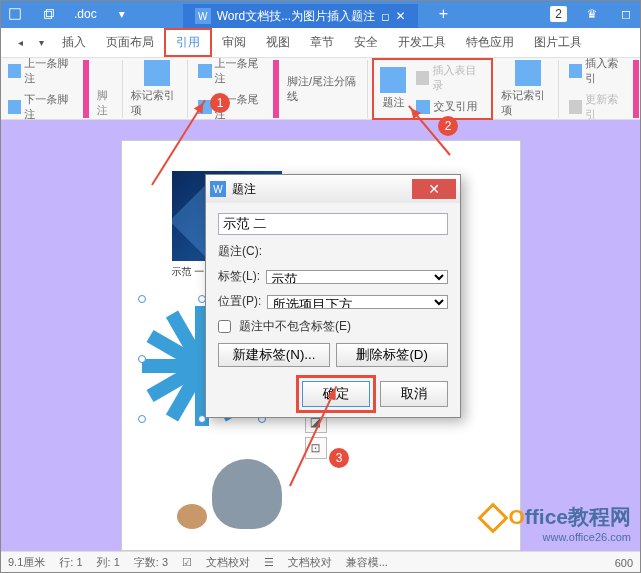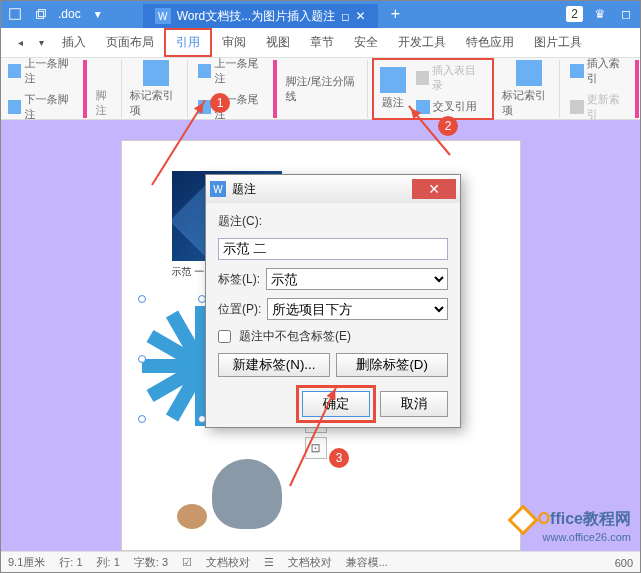--- a/index.html
+++ b/index.html
@@ -1,34 +1,34 @@
 <!DOCTYPE html>
 <html><head>
   <meta charset="utf-8">
   <style>
     * { box-sizing: border-box; margin: 0; padding: 0; font-family: "Microsoft YaHei", Arial, sans-serif; }
     body { width: 641px; height: 573px; overflow: hidden; background: #fff; position: relative; font-size: 12px; }
     
-    .titlebar { height: 28px; background: #4a90e2; display: flex; align-items: center; color: #fff; padding: 0 6px; gap: 8px; }
+    .titlebar { height: 28px; background: #4a90e2; display: flex; align-items: center; color: #fff; padding: 0 6px; gap: 16px; }
     .titlebar .icon { width: 18px; height: 18px; display: flex; align-items: center; justify-content: center; }
     .titlebar .icon svg { width: 14px; height: 14px; fill: #fff; }
     .titlebar .tab { background: #3579d8; height: 24px; display: flex; align-items: center; padding: 0 12px; margin-top: 4px; gap: 6px; }
     .titlebar .doc-w { background: #5a9eef; width: 16px; height: 16px; display: flex; align-items: center; justify-content: center; font-size: 10px; }
     .titlebar .newtab { width: 20px; height: 20px; display: flex; align-items: center; justify-content: center; font-size: 16px; }
     .titlebar .spacer { flex: 1; }
     .titlebar .badge { background: #fff; color: #333; padding: 1px 5px; border-radius: 2px; }
     
     .menubar { height: 30px; background: #fff; border-bottom: 1px solid #e0e0e0; display: flex; align-items: stretch; padding-left: 10px; color: #555; }
     .menubar .dropdown-arrow { display: flex; align-items: center; padding: 0 8px; font-size: 10px; }
     .menubar .menuitem { padding: 0 10px; display: flex; align-items: center; cursor: pointer; position: relative; }
     .menubar .menuitem.active { color: #4a90e2; }
     .menubar .menuitem.boxed { border: 2px solid #e74c3c; margin: 0 0; }
     
     .ribbon { height: 62px; background: #f7f7f7; border-bottom: 1px solid #ddd; display: flex; align-items: center; padding: 0 2px; gap: 4px; color: #666; font-size: 11px; }
-    .ribbon .group { display: flex; flex-direction: column; gap: 2px; border-right: 4px solid #ec4899; padding: 2px 4px; height: 58px; justify-content: center; }
+    .ribbon .group { display: flex; flex-direction: column; gap: 2px; border-right: 6px solid #ec4899; padding: 2px 4px; height: 58px; justify-content: center; }
     .ribbon .btn { display: flex; align-items: center; gap: 3px; padding: 2px; }
     .ribbon .btn .ico { width: 14px; height: 14px; background: #6ab0f3; display: inline-block; }
     .ribbon .bigbtn { display: flex; flex-direction: column; align-items: center; justify-content: center; height: 58px; padding: 0 4px; border-right: 1px solid #ddd; }
     .ribbon .bigico { width: 26px; height: 26px; background: #6ab0f3; display: block; margin-bottom: 2px; }
     .ribbon .boxed-red { border: 2px solid #e74c3c; padding: 0 2px; }
     .ribbon .disabled { color: #bbb; }
     .ribbon .disabled .ico, .ribbon .disabled .bigico { background: #ccc; }
     
     .doc-area { position: absolute; top: 120px; left: 0; right: 0; bottom: 22px; background: #c4b5fd; display: flex; justify-content: center; overflow: hidden; }
     .page { width: 400px; background: #fff; margin-top: 20px; border: 1px solid #ccc; padding: 30px 50px; position: relative; }
@@ -47,36 +47,36 @@
     .float-icons .fi { width: 22px; height: 22px; border: 1px solid #bbb; background: #fafafa; display: flex; align-items: center; justify-content: center; font-size: 12px; color: #666; }
     
     .dialog { position: absolute; left: 205px; top: 174px; width: 256px; background: #f4f4f4; border: 1px solid #888; box-shadow: 4px 4px 12px rgba(0,0,0,0.3); z-index: 100; }
     .dlg-title { height: 28px; background: linear-gradient(#fdfdfd, #e8e8e8); display: flex; align-items: center; padding: 0 4px; font-size: 12px; }
     .dlg-title .w { width: 16px; height: 16px; background: #4a90e2; color: #fff; font-size: 10px; display: flex; align-items: center; justify-content: center; margin-right: 6px; }
     .dlg-title .close { margin-left: auto; width: 44px; height: 20px; background: #d9534f; color: #fff; display: flex; align-items: center; justify-content: center; font-size: 14px; }
     .dlg-body { padding: 10px 12px; font-size: 12px; color: #333; }
     .dlg-row { display: flex; align-items: center; margin-bottom: 8px; gap: 6px; }
     .dlg-row label { white-space: nowrap; }
     .dlg-row input[type="text"] { flex: 1; height: 22px; border: 1px solid #aac; padding: 0 4px; }
-    .dlg-row select { flex: 1; height: 22px; border: 1px solid #999; background: #fff; }
+    .dlg-row select { flex: 1; height: 14px; border: 1px solid #999; background: #fff; }
     .dlg-row input[type="checkbox"] { margin-right: 2px; }
     .dlg-btns { display: flex; gap: 6px; margin-top: 6px; }
     .dlg-btns button { flex: 1; height: 24px; border: 1px solid #999; background: linear-gradient(#fff,#e8e8e8); }
     .dlg-ok { display: flex; justify-content: flex-end; gap: 10px; margin-top: 14px; }
     .dlg-ok button { width: 68px; height: 26px; border: 1px solid #999; background: linear-gradient(#fff,#e8e8e8); }
     .dlg-ok .ok { border: 1px solid #4a90e2; outline: 3px solid #e74c3c; outline-offset: 3px; }
     
     .marker { position: absolute; width: 20px; height: 20px; background: #e74c3c; color: #fff; border-radius: 50%; display: flex; align-items: center; justify-content: center; font-size: 12px; z-index: 200; }
     .arrow-line { position: absolute; background: #e74c3c; height: 2px; transform-origin: 0 50%; z-index: 150; }
     .arrow-line::after { content: ''; position: absolute; right: -2px; top: -4px; border: 5px solid transparent; border-left: 10px solid #e74c3c; }
     
     .statusbar { position: absolute; bottom: 0; left: 0; right: 0; height: 22px; background: #f7f7f7; border-top: 1px solid #ddd; display: flex; align-items: center; padding: 0 8px; gap: 14px; font-size: 11px; color: #666; }
     
     .watermark { position: absolute; right: 10px; bottom: 30px; z-index: 300; font-family: Arial; }
-    .watermark .t1 { font-size: 16px; font-weight: bold; }
+    .watermark .t1 { font-size: 21px; font-weight: bold; }
     .watermark .t1 .o { color: #f39c12; }
     .watermark .t1 .rest { color: #4a6fa5; }
     .watermark .t2 { font-size: 11px; color: #4a6fa5; text-align: right; }
     .watermark .cube { display: inline-block; width: 22px; height: 22px; background: #f39c12; transform: rotate(45deg); margin-right: 4px; vertical-align: middle; position: relative; }
     .watermark .cube::after { content: ''; position: absolute; inset: 3px; background: #fff; }
     
     .border-frame { position: absolute; inset: 0; border: 1px solid #888; pointer-events: none; z-index: 500; }
   </style>
 </head>
 <body>
@@ -250,24 +250,24 @@
 </div>
 
 <div class="dialog">
   <div class="dlg-title">
     <span class="w">W</span>
     <span>题注</span>
     <span class="close">✕</span>
   </div>
   <div class="dlg-body">
     <div class="dlg-row">
+        <input type="text" value="示范 二" style="">
+      </div>
+    <div class="dlg-row">
         <label>题注(C):</label>
-      </div>
-    <div class="dlg-row">
-        <input type="text" value="示范 二" style="">
       </div>
     <div class="dlg-row">
       <label>标签(L):</label>
       <select><option>示范</option></select>
     </div>
     <div class="dlg-row">
       <label>位置(P):</label>
       <select><option>所选项目下方</option></select>
     </div>
     <div class="dlg-row">

